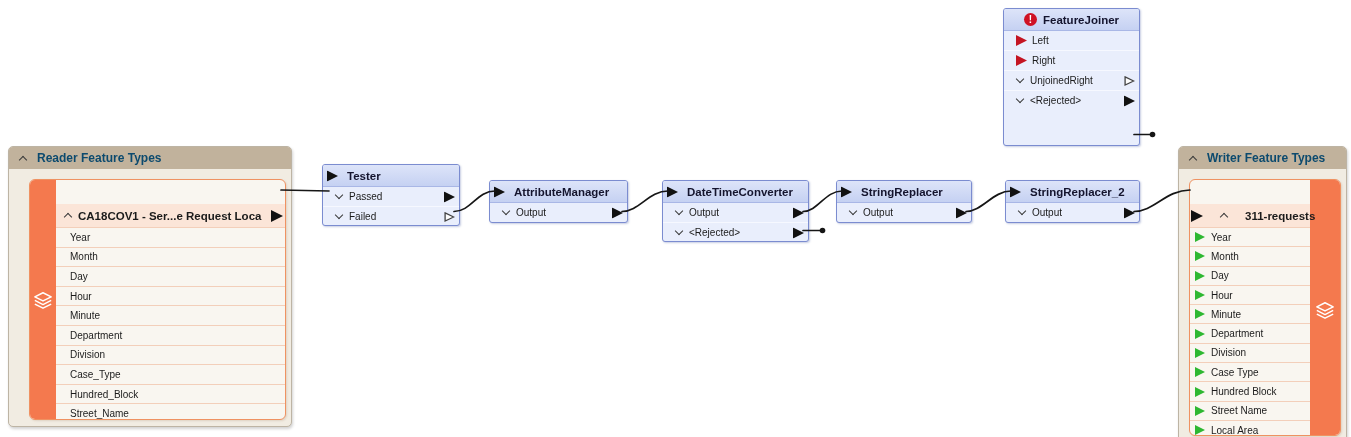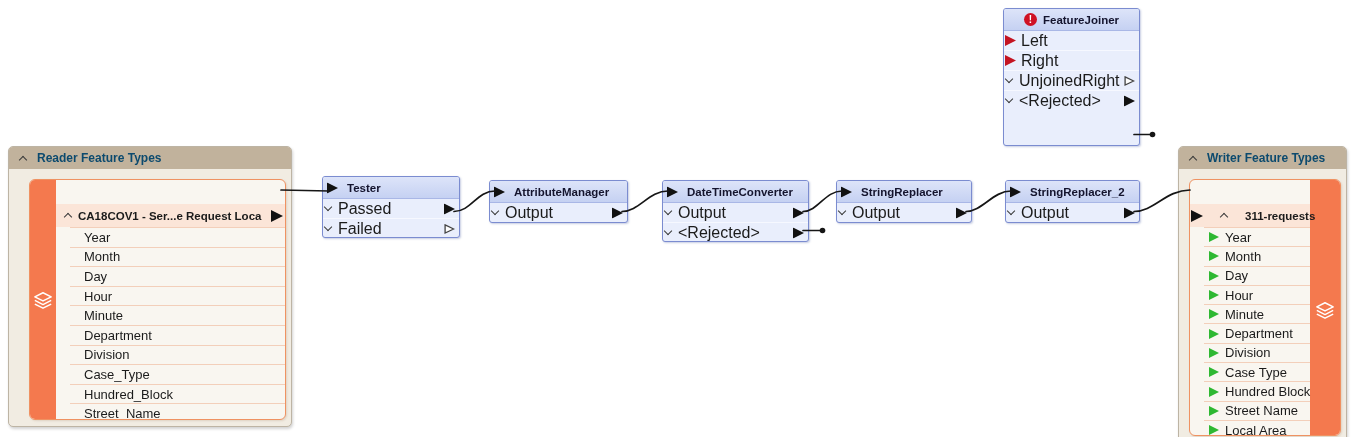--- a/index.html
+++ b/index.html
@@ -30,35 +30,35 @@
   .ft-bar.left{left:0;}
   .ft-bar.right{right:0;width:30px;}
   .ft-bar .layers{position:absolute;top:50%;left:50%;transform:translate(-50%,-50%);}
   .ft-content{position:absolute;top:0;bottom:0;}
   .reader-card .ft-content{left:26px;right:0;}
   .writer-card .ft-content{left:0;right:30px;}
   .ft-header{height:23px;background:#fbe5d8;display:flex;align-items:center;gap:5px;
              padding-left:8px;position:relative;box-sizing:border-box;margin-top:24px;}
   .ft-title{font-size:11.5px;font-weight:600;white-space:nowrap;}
   .ft-row{box-sizing:border-box;border-top:1px solid #f3cfba;display:flex;align-items:center;
-          font-size:13px;white-space:nowrap;margin-left:14px;}
+          font-size:10px;white-space:nowrap;}
   .reader-card .ft-row{height:19.6px;padding-left:14px;}
   .writer-card .ft-row{height:19.3px;padding-left:5px;gap:6px;}
   .ft-out-port{position:absolute;right:2px;top:50%;transform:translateY(-50%);display:flex;}
   .ft-in-port{position:relative;left:-1px;display:flex;flex:0 0 auto;}
   
   .tbox{position:absolute;border:1px solid #7b8cd0;border-radius:3px;background:#e9eefc;
         overflow:hidden;box-shadow:1px 1px 2px rgba(70,90,160,.3);z-index:10;}
   .t-header{height:22px;box-sizing:border-box;background:linear-gradient(180deg,#dde4f9,#c5d1f2);
             border-bottom:1px solid #a9b7e6;display:flex;align-items:center;gap:6px;
             padding-left:24px;position:relative;}
   .t-header .t-name{font-size:11.5px;font-weight:600;color:#14142e;white-space:nowrap;}
   .t-in-port{position:absolute;left:4px;top:50%;transform:translateY(-50%);display:flex;}
-  .t-row{height:19px;display:flex;align-items:center;gap:5px;padding-left:1px;
-         border-top:1px solid #f6f8ff;font-size:16px;position:relative;}
+  .t-row{height:19px;display:flex;align-items:center;gap:5px;padding-left:12px;
+         border-top:1px solid #f6f8ff;font-size:10px;position:relative;}
   .t-row:nth-of-type(2){border-top:none;}
   .t-out-port{position:absolute;right:4px;top:50%;transform:translateY(-50%);display:flex;}
   .t-row .in-red{position:relative;display:flex;flex:0 0 auto;}
   .fj-header{justify-content:center;padding-left:0;}
   .err-icon{width:13px;height:13px;border-radius:50%;background:#cf1124;color:#fff;
             font-size:10px;font-weight:bold;line-height:13px;text-align:center;flex:0 0 auto;}
   .port-svg{display:block;}
 </style>
 </head>
 <body>
@@ -118,21 +118,21 @@
         <div class="ft-row">
             <span>Street_Name</span>
           </div>
         <div class="ft-row">
             <span>Local_Area</span>
           </div>
       </div>
     </div>
   </div>
 
-  <div class="tbox" style="left:322px;top:176px;width:136px;height:60px;">
+  <div class="tbox" style="left:322px;top:164px;width:136px;height:60px;">
     <div class="t-header">
       <span class="t-in-port">
           <svg class="port-svg" width="11" height="11" viewBox="0 0 10 10">
             <path d="M0,0 L10,5 L0,10 Z" fill="#111"></path>
           </svg>
         </span>
       <span class="t-name">Tester</span>
     </div>
     <div class="t-row">
       <span class="chev down"></span>

